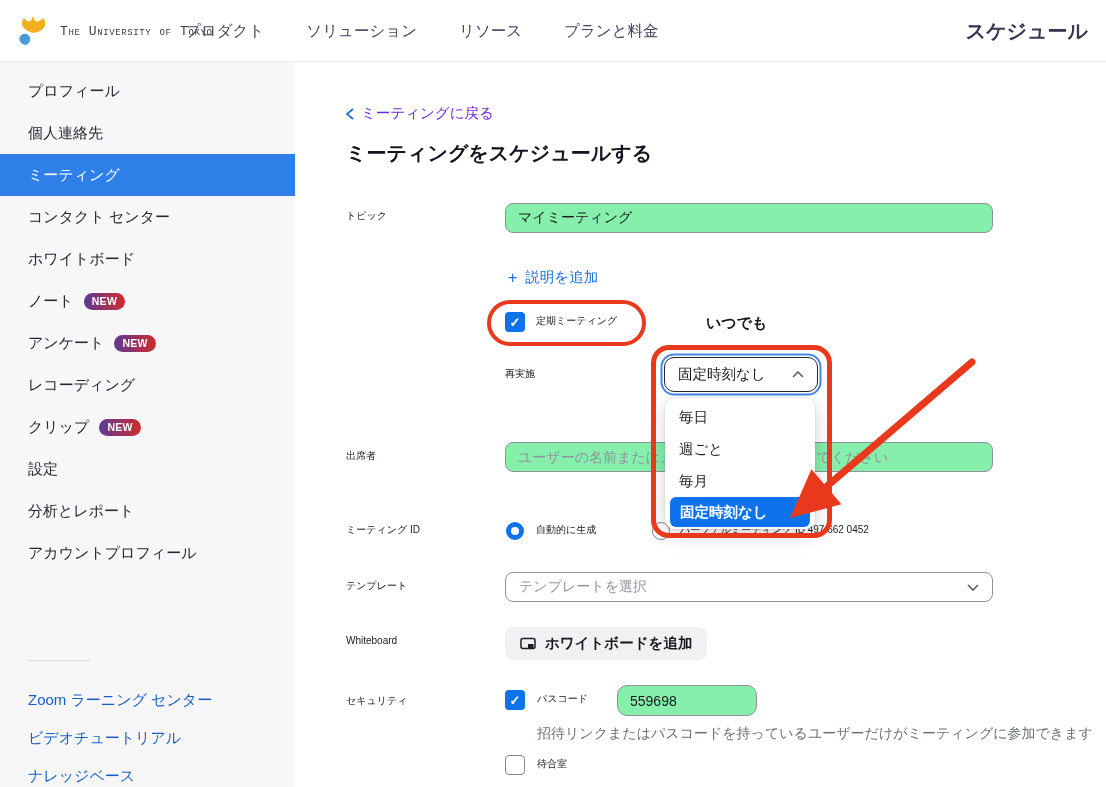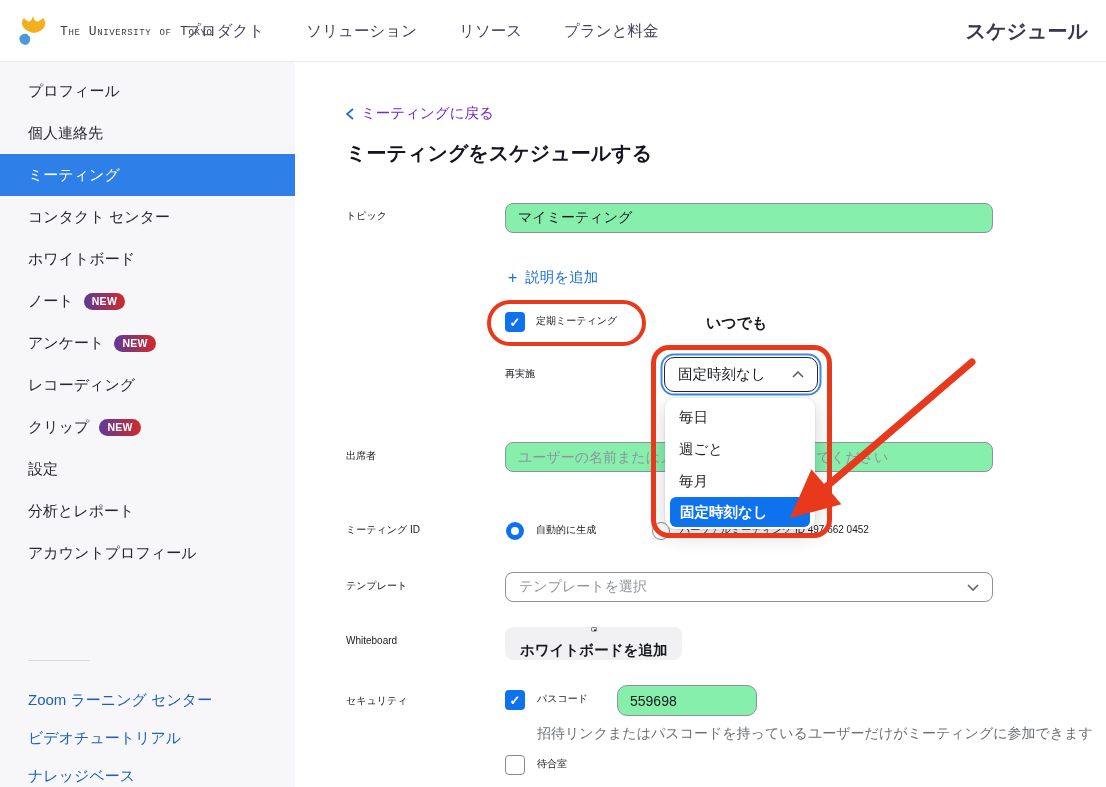--- a/index.html
+++ b/index.html
@@ -73,21 +73,21 @@
              font-size:14.5px; color:#1f2126; cursor:pointer; }
   .dd-item.selected { height:30px; margin:0 5px; padding-left:10px; border-radius:6px;
                       background:#0e72ed; color:#fff; font-weight:700; }
 
   .select-box { left:210px; top:510px; width:488px; height:30px; border:1px solid #90909a; border-radius:8px;
                 display:flex; align-items:center; justify-content:space-between; padding:0 13px;
                 font-size:14px; color:#8f949c; cursor:pointer; background:#fff; }
 
   .wb-button { left:210px; top:565px; height:33px; background:#f1f1f3; border-radius:8px;
                display:flex; align-items:center; gap:9px; padding:0 15px;
-               font-size:14.5px; font-weight:700; color:#17191d; cursor:pointer;flex-direction:column; }
+               font-size:14.5px; font-weight:700; color:#17191d; cursor:pointer; }
 
   .help-text { font-size:14px; color:#6b7075; }
 
   
   .anno { position:absolute; pointer-events:none; z-index:10; }
   .anno-ellipse { left:487px; top:300px; width:159px; height:46px;
                   border:4px solid #e8391d; border-radius:26px; }
   .anno-rect { left:651px; top:345px; width:181px; height:193px;
                border:5px solid #e8391d; border-radius:18px; }
   .anno-arrow { left:0; top:0; z-index:11; }

